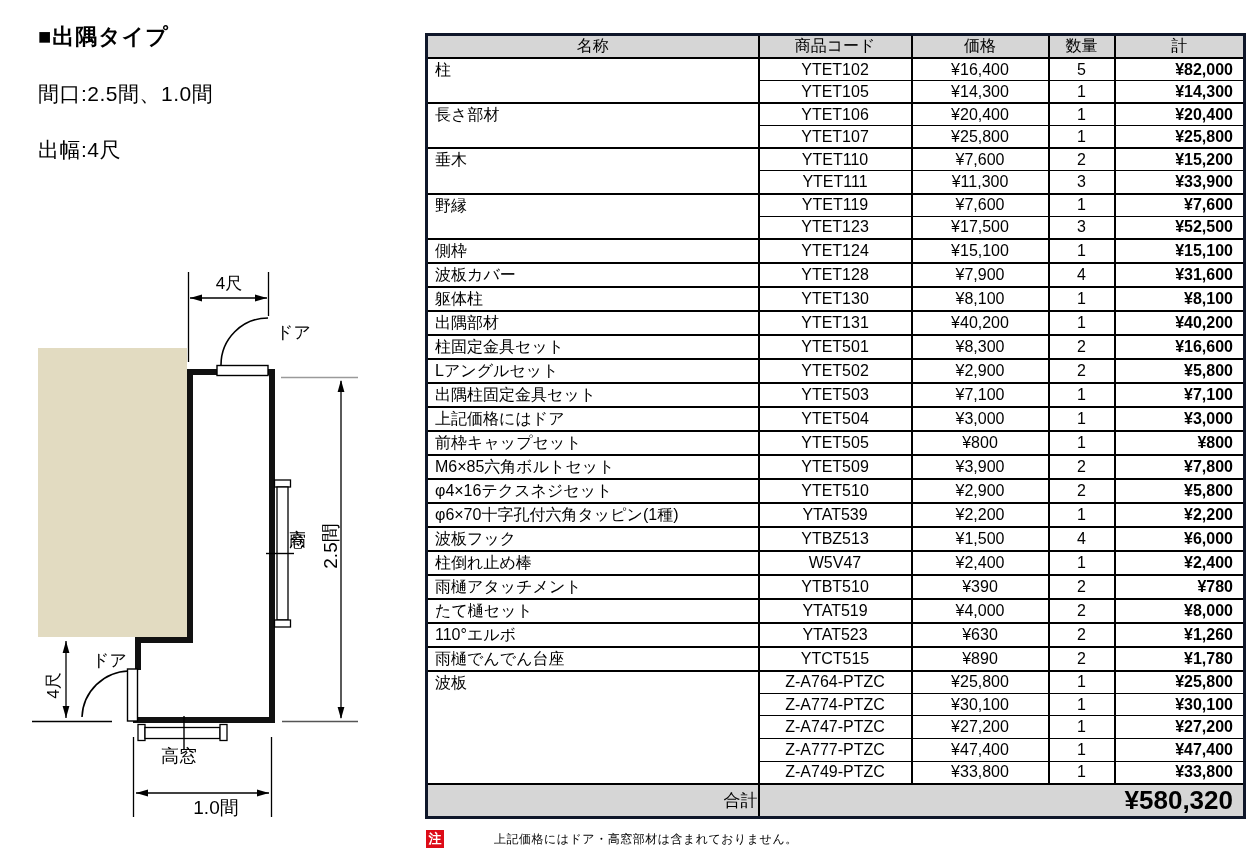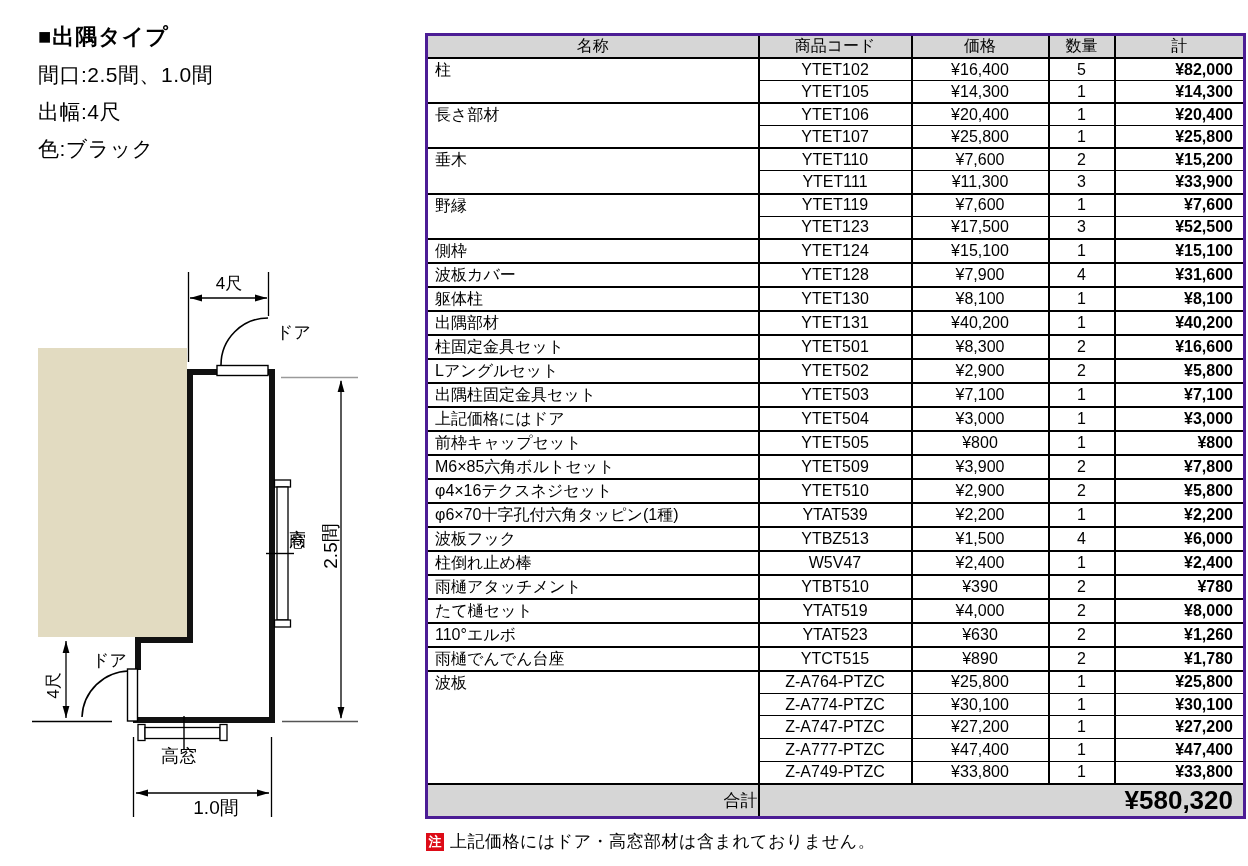--- a/index.html
+++ b/index.html
@@ -2,69 +2,68 @@
 <html><head>
 <meta charset="utf-8">
 <style>
   * { margin:0; padding:0; box-sizing:border-box; }
   html,body { width:1248px; height:866px; background:#ffffff; overflow:hidden;
     font-family:"Liberation Sans","DejaVu Sans",sans-serif; color:#000; }
 
   
   .info-block { position:absolute; left:38px; top:22px; }
   .info-title { font-size:22px; font-weight:bold; letter-spacing:1px; }
-  .spec-line  { font-size:21px; margin-top:9px; letter-spacing:0.5px; }
+  .spec-line  { font-size:21px; margin-top:28px; letter-spacing:0.5px; }
 
   
   .diagram { position:absolute; left:0; top:0; width:430px; height:866px; }
   .diagram svg { position:absolute; left:0; top:0; }
   .dlabel { position:absolute; font-size:17px; white-space:nowrap; }
   .lbl-dim-top     { left:203px; top:272px; width:52px; text-align:center; }
   .lbl-door-top    { left:276px; top:321px; }
   .lbl-window-right{ left:286px; top:516px; writing-mode:vertical-rl; text-orientation:upright; letter-spacing:2px; }
   .lbl-dim-right   { left:300px; top:533px; width:62px; text-align:center; font-size:19px;
                      transform:rotate(-90deg); }
   .lbl-dim-left    { left:30px;  top:674px; width:46px; text-align:center;
                      transform:rotate(-90deg); }
   .lbl-door-left   { left:92px;  top:649px; }
   .lbl-window-bot  { left:150px; top:744px; width:58px; text-align:center; font-size:18px; }
   .lbl-dim-bot     { left:184px; top:795px; width:64px; text-align:center; font-size:19px; }
 
   
   .table-wrap { position:absolute; left:425px; top:33px; width:818px; }
   table.parts-table { width:818px; border-collapse:collapse; table-layout:fixed;
-      border:3px solid #4c1d95; font-size:16px; }
+      border:3px solid #0f172a; font-size:16px; }
   .parts-table th { background:#d6d6d6; font-weight:normal; height:22px;
       border:2px solid #000; border-bottom:2px solid #000; text-align:center; }
   .parts-table td { height:22.6px; border-left:2px solid #000; border-right:2px solid #000;
       border-top:1px solid #000; border-bottom:1px solid #000; overflow:hidden; white-space:nowrap; }
   .parts-table tr.group-start td { border-top:2px solid #000; }
   .c-name  { text-align:left;  padding-left:7px; vertical-align:top; padding-top:1px; }
   .c-code  { text-align:center; }
   .c-price { text-align:center; }
   .c-qty   { text-align:center; }
   .c-sum   { text-align:right; padding-right:10px;font-weight:bold; }
   .parts-table tr.total-row td { background:#d6d6d6; height:32px; border-top:2px solid #000; }
   .t-label { text-align:right; font-size:17px; }
   .t-value { text-align:right; padding-right:10px; font-size:26px; font-weight:bold; }
 
   
   .note-line { position:absolute; left:426px; top:830px; display:flex; align-items:center; }
   .note-badge { width:18px; height:18px; background:#dd0b17; color:#fff; font-size:13px;
       display:flex; align-items:center; justify-content:center; margin-right:6px; font-weight:bold; }
-  .note-text { font-size:17px; letter-spacing:0.5px; }
+  .note-text { font-size:12px; letter-spacing:0.5px;margin-left:44px; }
 </style>
 </head>
 <body>
 
 <div class="info-block">
   <div class="info-title">■出隅タイプ</div>
   <div class="spec-line">間口:2.5間、1.0間</div>
   <div class="spec-line">出幅:4尺</div>
-  <div class="spec-line">色:ブラック</div>
 </div>
 
 <div class="diagram">
   <svg width="430" height="866" viewBox="0 0 430 866">
 
     <rect x="38" y="348" width="149" height="289" fill="#e2dbc1"></rect>
 
     <g stroke="#000" stroke-width="1.3">
       <line x1="188.5" y1="272" x2="188.5" y2="362"></line>
       <line x1="268.5" y1="272" x2="268.5" y2="316"></line>

